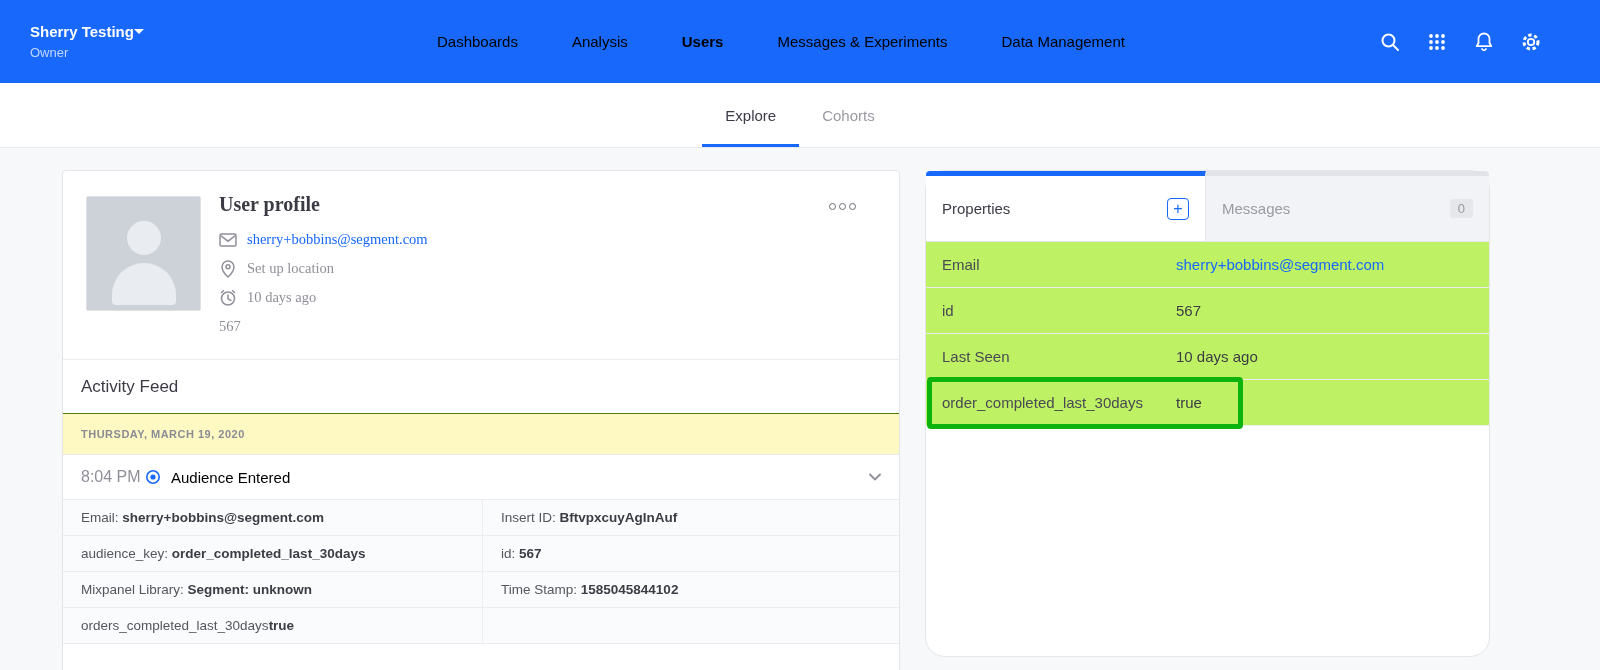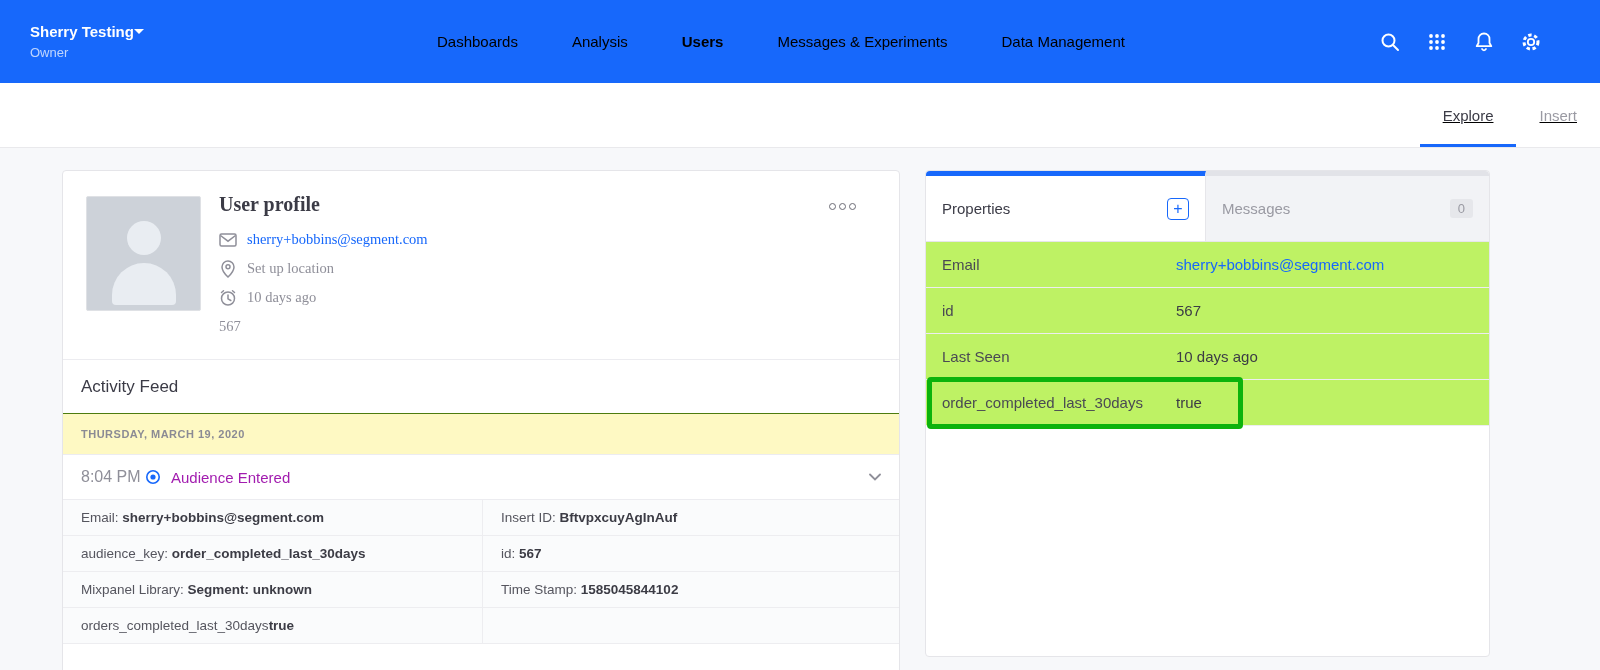--- a/index.html
+++ b/index.html
@@ -12,30 +12,30 @@
   .ws-name-row { display:flex; align-items:center; gap:0; font-weight:bold; font-size:15px; }
   .caret { width:0; height:0; border-left:5px solid transparent; border-right:5px solid transparent; border-top:5px solid #fff; }
   .ws-role { font-size:13px; color:rgba(255,255,255,.72); margin-top:5px; }
   .main-nav { position:absolute; left:437px; top:0; height:100%; display:flex; align-items:center; gap:54px; }
   .nav-item { color:#000000; font-size:15px; cursor:pointer; text-decoration:none; }
   .nav-item.active { font-weight:bold; }
   .header-icons { position:absolute; right:58px; top:0; height:100%; display:flex; align-items:center; gap:25px; }
   .hicon { width:22px; height:24px; display:flex; align-items:center; justify-content:center; cursor:pointer; }
 
   
-  .subtabs { height:64px; background:#fff; display:flex; justify-content:flex-end; box-shadow:0 1px 0 #e9e9ec; position:relative; z-index:1;text-decoration:underline; }
+  .subtabs { height:64px; background:#fff; display:flex; justify-content:center; box-shadow:0 1px 0 #e9e9ec; position:relative; z-index:1; }
   .subtab { position:relative; height:100%; display:flex; align-items:center; padding:0 23px; font-size:15px; color:#9a9aa3; cursor:pointer; }
   .subtab.active { color:#3b3b46; }
   .subtab.active .underline { position:absolute; left:0; right:0; bottom:0; height:3px; background:#1768fb; }
 
   
   .content { position:relative; height:523px; }
   .card { position:absolute; background:#fff; border:1px solid #e5e5e9; border-radius:4px; box-sizing:border-box; }
   .profile-card { left:62px; top:23px; width:838px; height:600px; }
-  .props-card { left:925px; top:23px; width:565px; height:487px; }
+  .props-card { left:925px; top:23px; width:565px; height:487px;border-radius:20px; }
 
   
   .profile-top { position:relative; height:188px; }
   .avatar { position:absolute; left:23px; top:25px; width:113px; height:113px; background:#cdd2d9; border:1px solid #dfe1e5; border-radius:2px; }
   .av-head { position:absolute; left:50%; top:24px; transform:translateX(-50%); width:34px; height:34px; border-radius:50%; background:#e9edf2; }
   .av-body { position:absolute; left:50%; top:66px; transform:translateX(-50%); width:64px; height:42px; border-radius:32px 32px 4px 4px; background:#e9edf2; }
   .profile-info { margin-left:156px; padding-top:22px;font-family:Liberation Serif, serif; }
   .profile-info h1 { font-size:20px; font-weight:bold; color:#3b3b46; margin:0 0 13px; }
   .info-row { display:flex; align-items:center; gap:10px; height:21px; margin-bottom:8px; font-size:14.5px; }
   .icon18 { width:18px; display:flex; justify-content:center; align-items:center; }
@@ -44,21 +44,21 @@
   .id-row { margin-top:3px; }
   .dots { position:absolute; right:43px; top:32px; display:flex; gap:3px; cursor:pointer; }
   .dots i { width:7px; height:7px; border:1.5px solid #6b6b75; border-radius:50%; box-sizing:border-box; display:block; }
 
   
   .activity-header { height:53px; border-top:1px solid #ececf0; display:flex; align-items:center; padding-left:18px; font-size:17px; color:#3b3b46; }
   .date-header { height:40px; border-top:1px solid #4d7c0f; display:flex; align-items:center; padding-left:18px; font-size:11px; font-weight:bold; letter-spacing:.5px; color:#8b8b94; background:#fef9c3; }
   .event-row { height:44px; border-top:1px solid #ececf0; display:flex; align-items:center; padding:0 18px; cursor:pointer; background:#fff; }
   .ev-time { width:60px; color:#8f8f99; font-size:16px; }
   .ev-icon { margin:0 10px 0 4px; display:flex; }
-  .ev-name { font-size:15px; color:#a21caf; }
+  .ev-name { font-size:15px; color:#000000; }
   .chev { margin-left:auto; display:flex; cursor:pointer; }
 
   .detail-grid { border-top:1px solid #ececf0; display:grid; grid-template-columns:419px 1fr; background:#fafbfc; }
   .dcell { height:36px; box-sizing:border-box; display:flex; align-items:center; padding-left:18px; border-bottom:1px solid #ededf0; font-size:13.5px; color:#55555e; }
   .dcell:nth-child(even) { border-left:1px solid #ededf0; }
   .dlabel { white-space:pre; }
   .dvalue { color:#3c3c45; font-weight:bold; white-space:pre; }
 
   
   .panel-tabs { display:flex; height:70px; border-bottom:1px solid #e6e6ea; }
@@ -129,21 +129,21 @@
       </span>
     </div>
   </header>
 
   <div class="subtabs">
     <div class="subtab active">
       <span>Explore</span>
       <i class="underline"></i>
     </div>
     <div class="subtab">
-      <span>Insert</span>
+      <span>Cohorts</span>
     </div>
   </div>
 
   <main class="content">
 
     <section class="card profile-card">
       <div class="profile-top">
         <div class="avatar">
           <span class="av-head"></span>
           <span class="av-body"></span>

